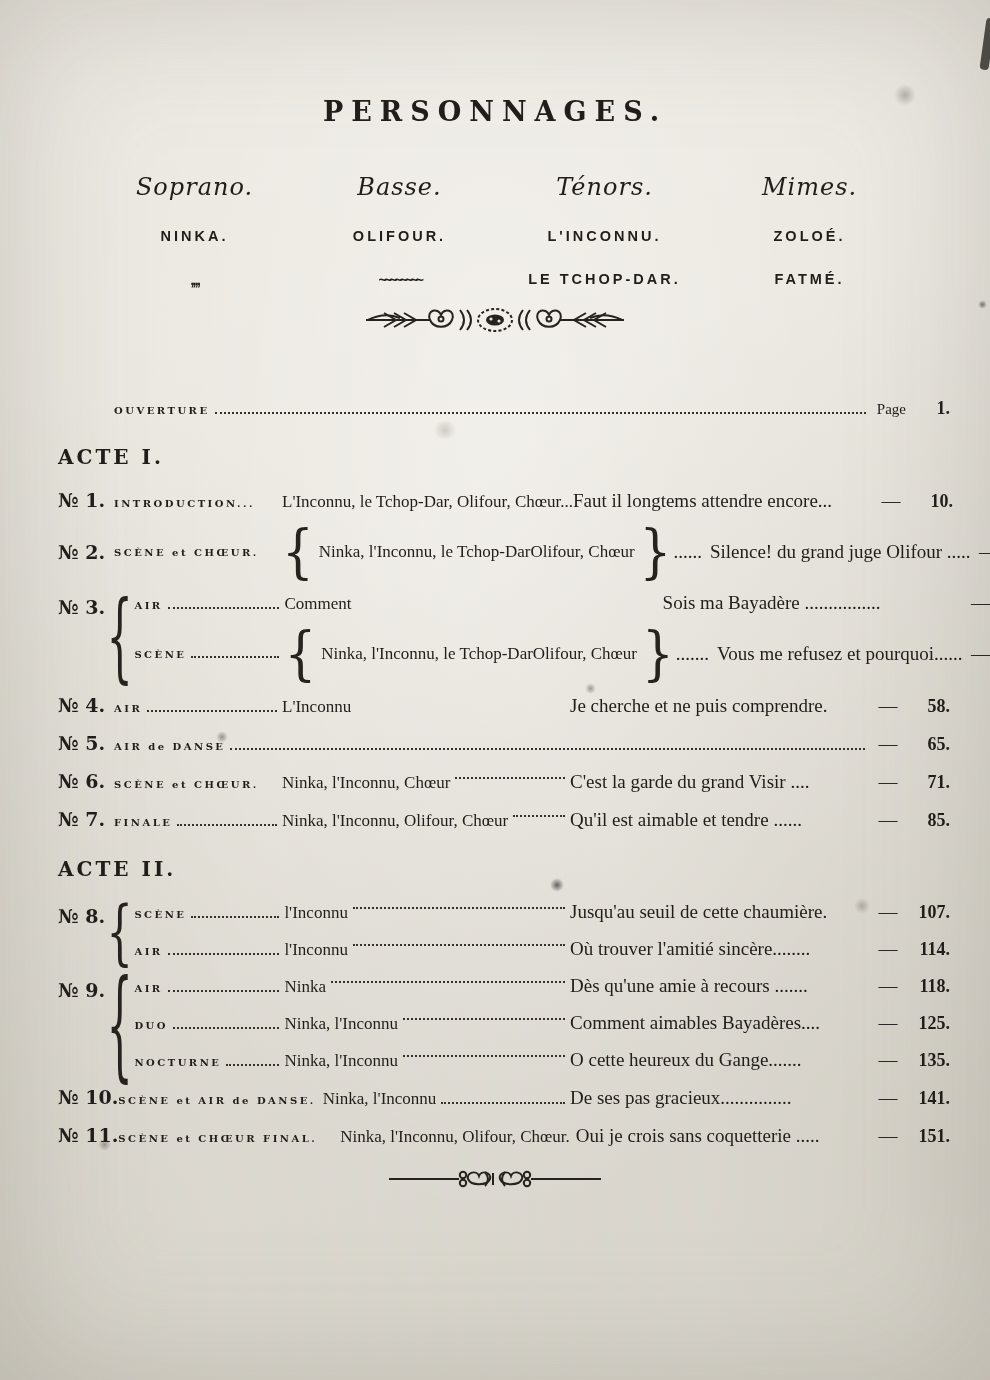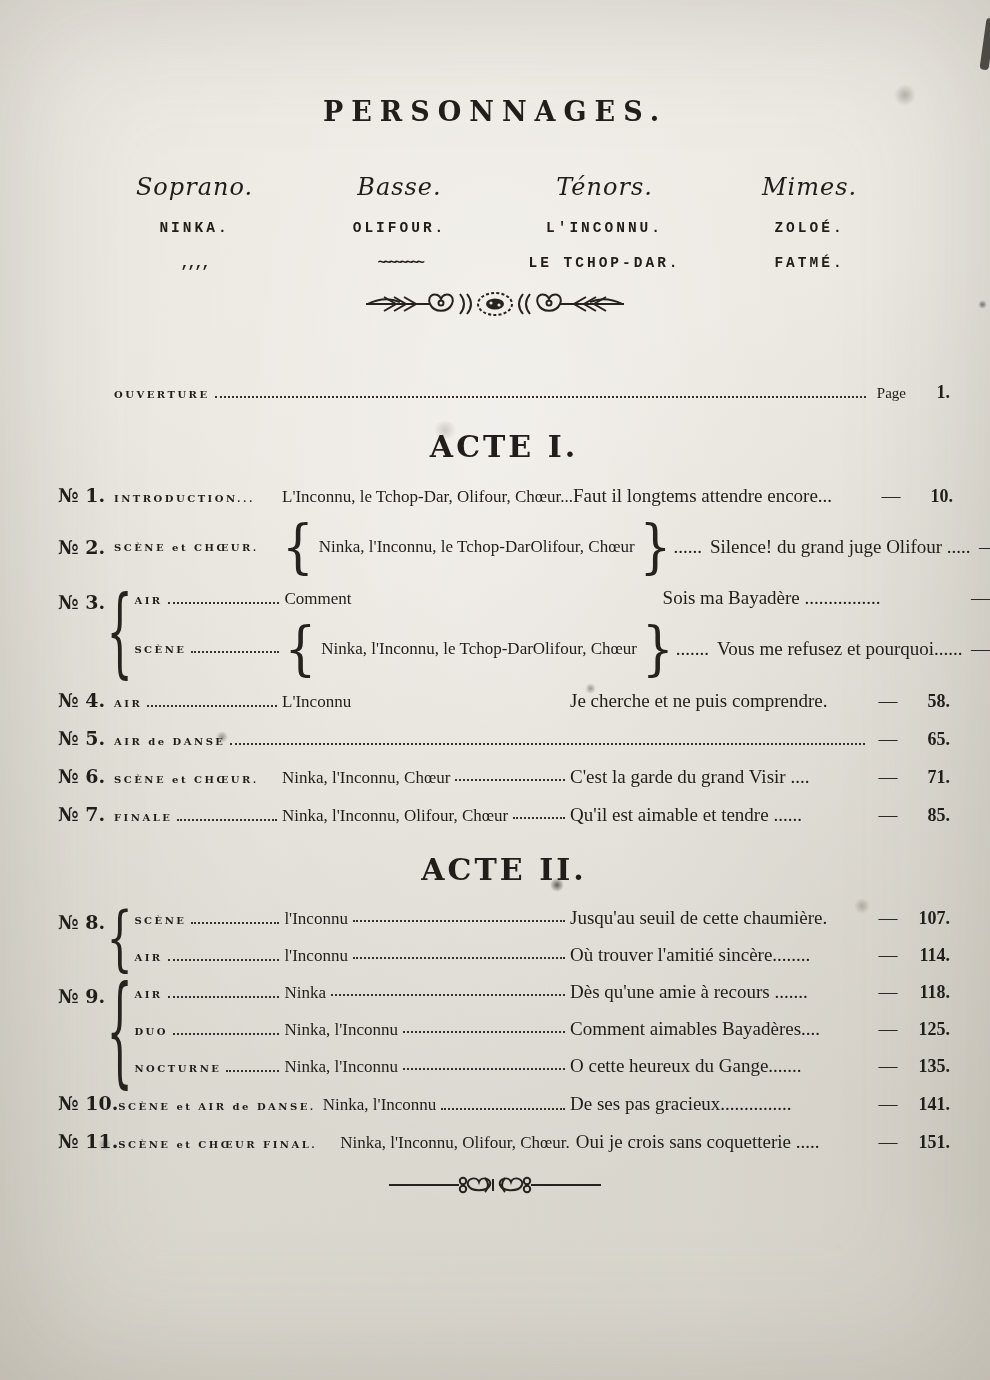--- a/index.html
+++ b/index.html
@@ -33,46 +33,46 @@
   .speck-r{left:978px;top:300px;width:9px;height:9px;background:radial-gradient(circle,rgba(30,28,25,.55),rgba(30,28,25,0) 70%);}
 
   
   .main-title{
     text-align:center;font-family:"DejaVu Serif",serif;font-weight:700;
     font-size:27px;letter-spacing:8px;word-spacing:4px;
   }
   .cast{display:flex;margin:46px 78px 0 92px;}
   .cast-col{flex:1;text-align:center;}
   .voice{font-style:italic;font-size:24px;font-family:"DejaVu Serif",serif;letter-spacing:1px;}
-  .cname{margin-top:19px;font-family:Liberation Mono, monospace;font-weight:700;font-size:14.5px;letter-spacing:3px;}
+  .cname{margin-top:27px;font-family:Liberation Sans, sans-serif;font-weight:700;font-size:14.5px;letter-spacing:3px;}
   .ditto{font-weight:700;letter-spacing:-2px;font-size:15px;}
   .ditto-b{font-weight:700;letter-spacing:-3.5px;font-size:15px;}
 
   .orn-wrap{text-align:center;margin-top:14px;}
   .orn2-wrap{text-align:center;margin-top:20px;}
 
   
   .table-title{
     text-align:center;margin-top:128px;
     font-family:"DejaVu Serif",serif;font-weight:700;
     font-size:27px;letter-spacing:5px;word-spacing:18px;
   }
   .toc{padding:0 40px 0 58px;}
   .ouv-row{display:flex;align-items:baseline;margin-top:56px;padding-left:56px;font-size:19px;}
   .caps{font-family:"DejaVu Serif",serif;font-weight:700;font-size:10px;letter-spacing:2.5px;}
   .pg-label{font-size:15px;margin-left:6px;}
   .acte{
-    text-align:center;font-family:"DejaVu Serif",serif;font-weight:700;
-    font-size:30px;letter-spacing:3px;margin-top:26px;margin-bottom:20px;
+    font-family:"DejaVu Serif",serif;font-weight:700;
+    font-size:20px;letter-spacing:3px;margin-top:26px;margin-bottom:20px;
   }
   .row{display:flex;align-items:baseline;margin-bottom:15px;font-size:19px;}
   .num{flex:0 0 56px;font-weight:700;font-size:19px;font-family:"DejaVu Serif",serif;white-space:nowrap;}
   .c-title{flex:0 0 168px;display:flex;align-items:baseline;}
   .c-title-g{flex:0 0 150px;display:flex;align-items:baseline;}
-  .c-perf{flex:1;display:flex;align-items:center;}
+  .c-perf{flex:1;display:flex;align-items:flex-start;}
   .perf{font-size:17px;white-space:nowrap;}
   .c-incipit{flex:0 0 300px;white-space:nowrap;}
   .dash{flex:0 0 36px;text-align:center;}
   .page{flex:0 0 44px;text-align:right;font-weight:700;font-size:18px;white-space:nowrap;}
   .lead{flex:1;min-width:10px;height:4px;border-bottom:2px dotted #35302a;margin:0 5px;}
   
   .braced{align-items:center;}
   .ibrace{display:flex;align-items:center;}
   .bchar{font-size:50px;font-weight:400;line-height:1;transform:scaleY(1.15);font-family:"DejaVu Serif",serif;color:#26231f;}
   .blines{display:flex;padding:0 5px;font-size:16px;line-height:1.85;white-space:nowrap;}

